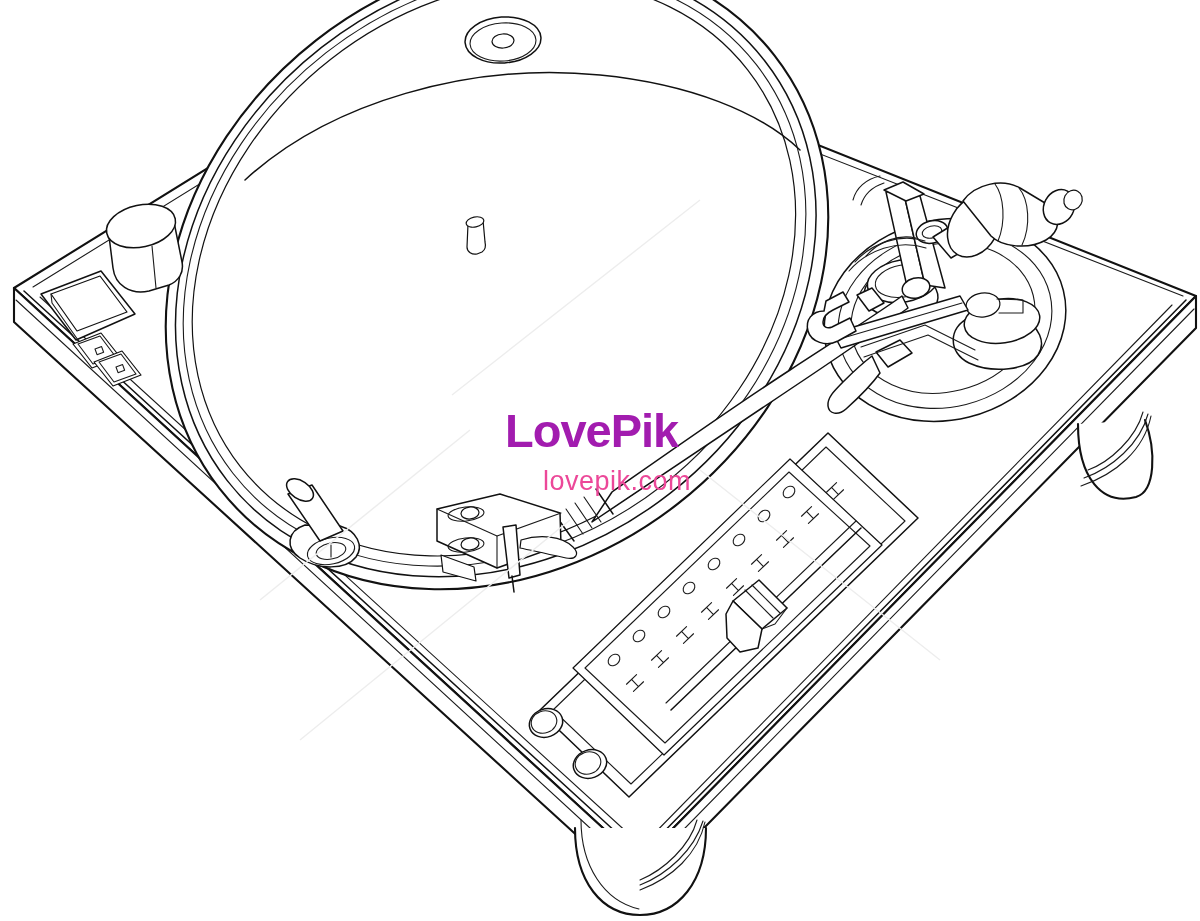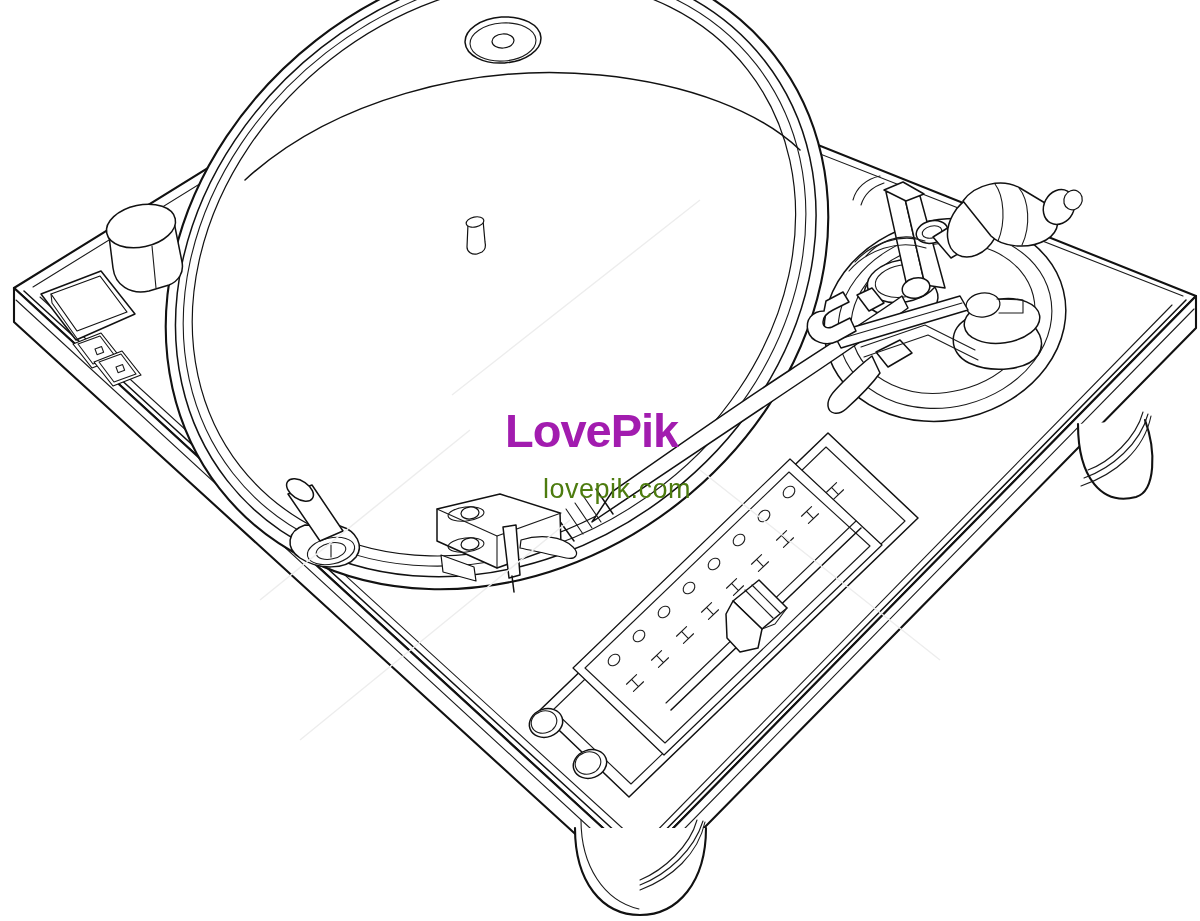--- a/index.html
+++ b/index.html
@@ -19,22 +19,22 @@
   
   #wm{position:absolute;left:0;top:0;width:1200px;height:921px;pointer-events:none;}
   #wm .wm-main{
     position:absolute;left:505px;top:407px;
     font-size:47px;font-weight:bold;letter-spacing:-1px;
     color:#a21caf;font-family:"Liberation Sans", sans-serif;
     line-height:1;white-space:nowrap;
   }
   #wm .wm-sub{
     position:absolute;left:543px;top:466px;
-    font-size:27px;color:#4d7c0f;letter-spacing:0.5px;
-    font-family:"Liberation Sans", sans-serif;white-space:nowrap;margin-top:8px;
+    font-size:27px;color:#ec4899;letter-spacing:0.5px;
+    font-family:"Liberation Sans", sans-serif;white-space:nowrap;
   }
 </style>
 </head>
 <body>
 
 <div id="stage">
 
   <svg id="art" viewBox="0 0 1200 921">
 
     <g>

